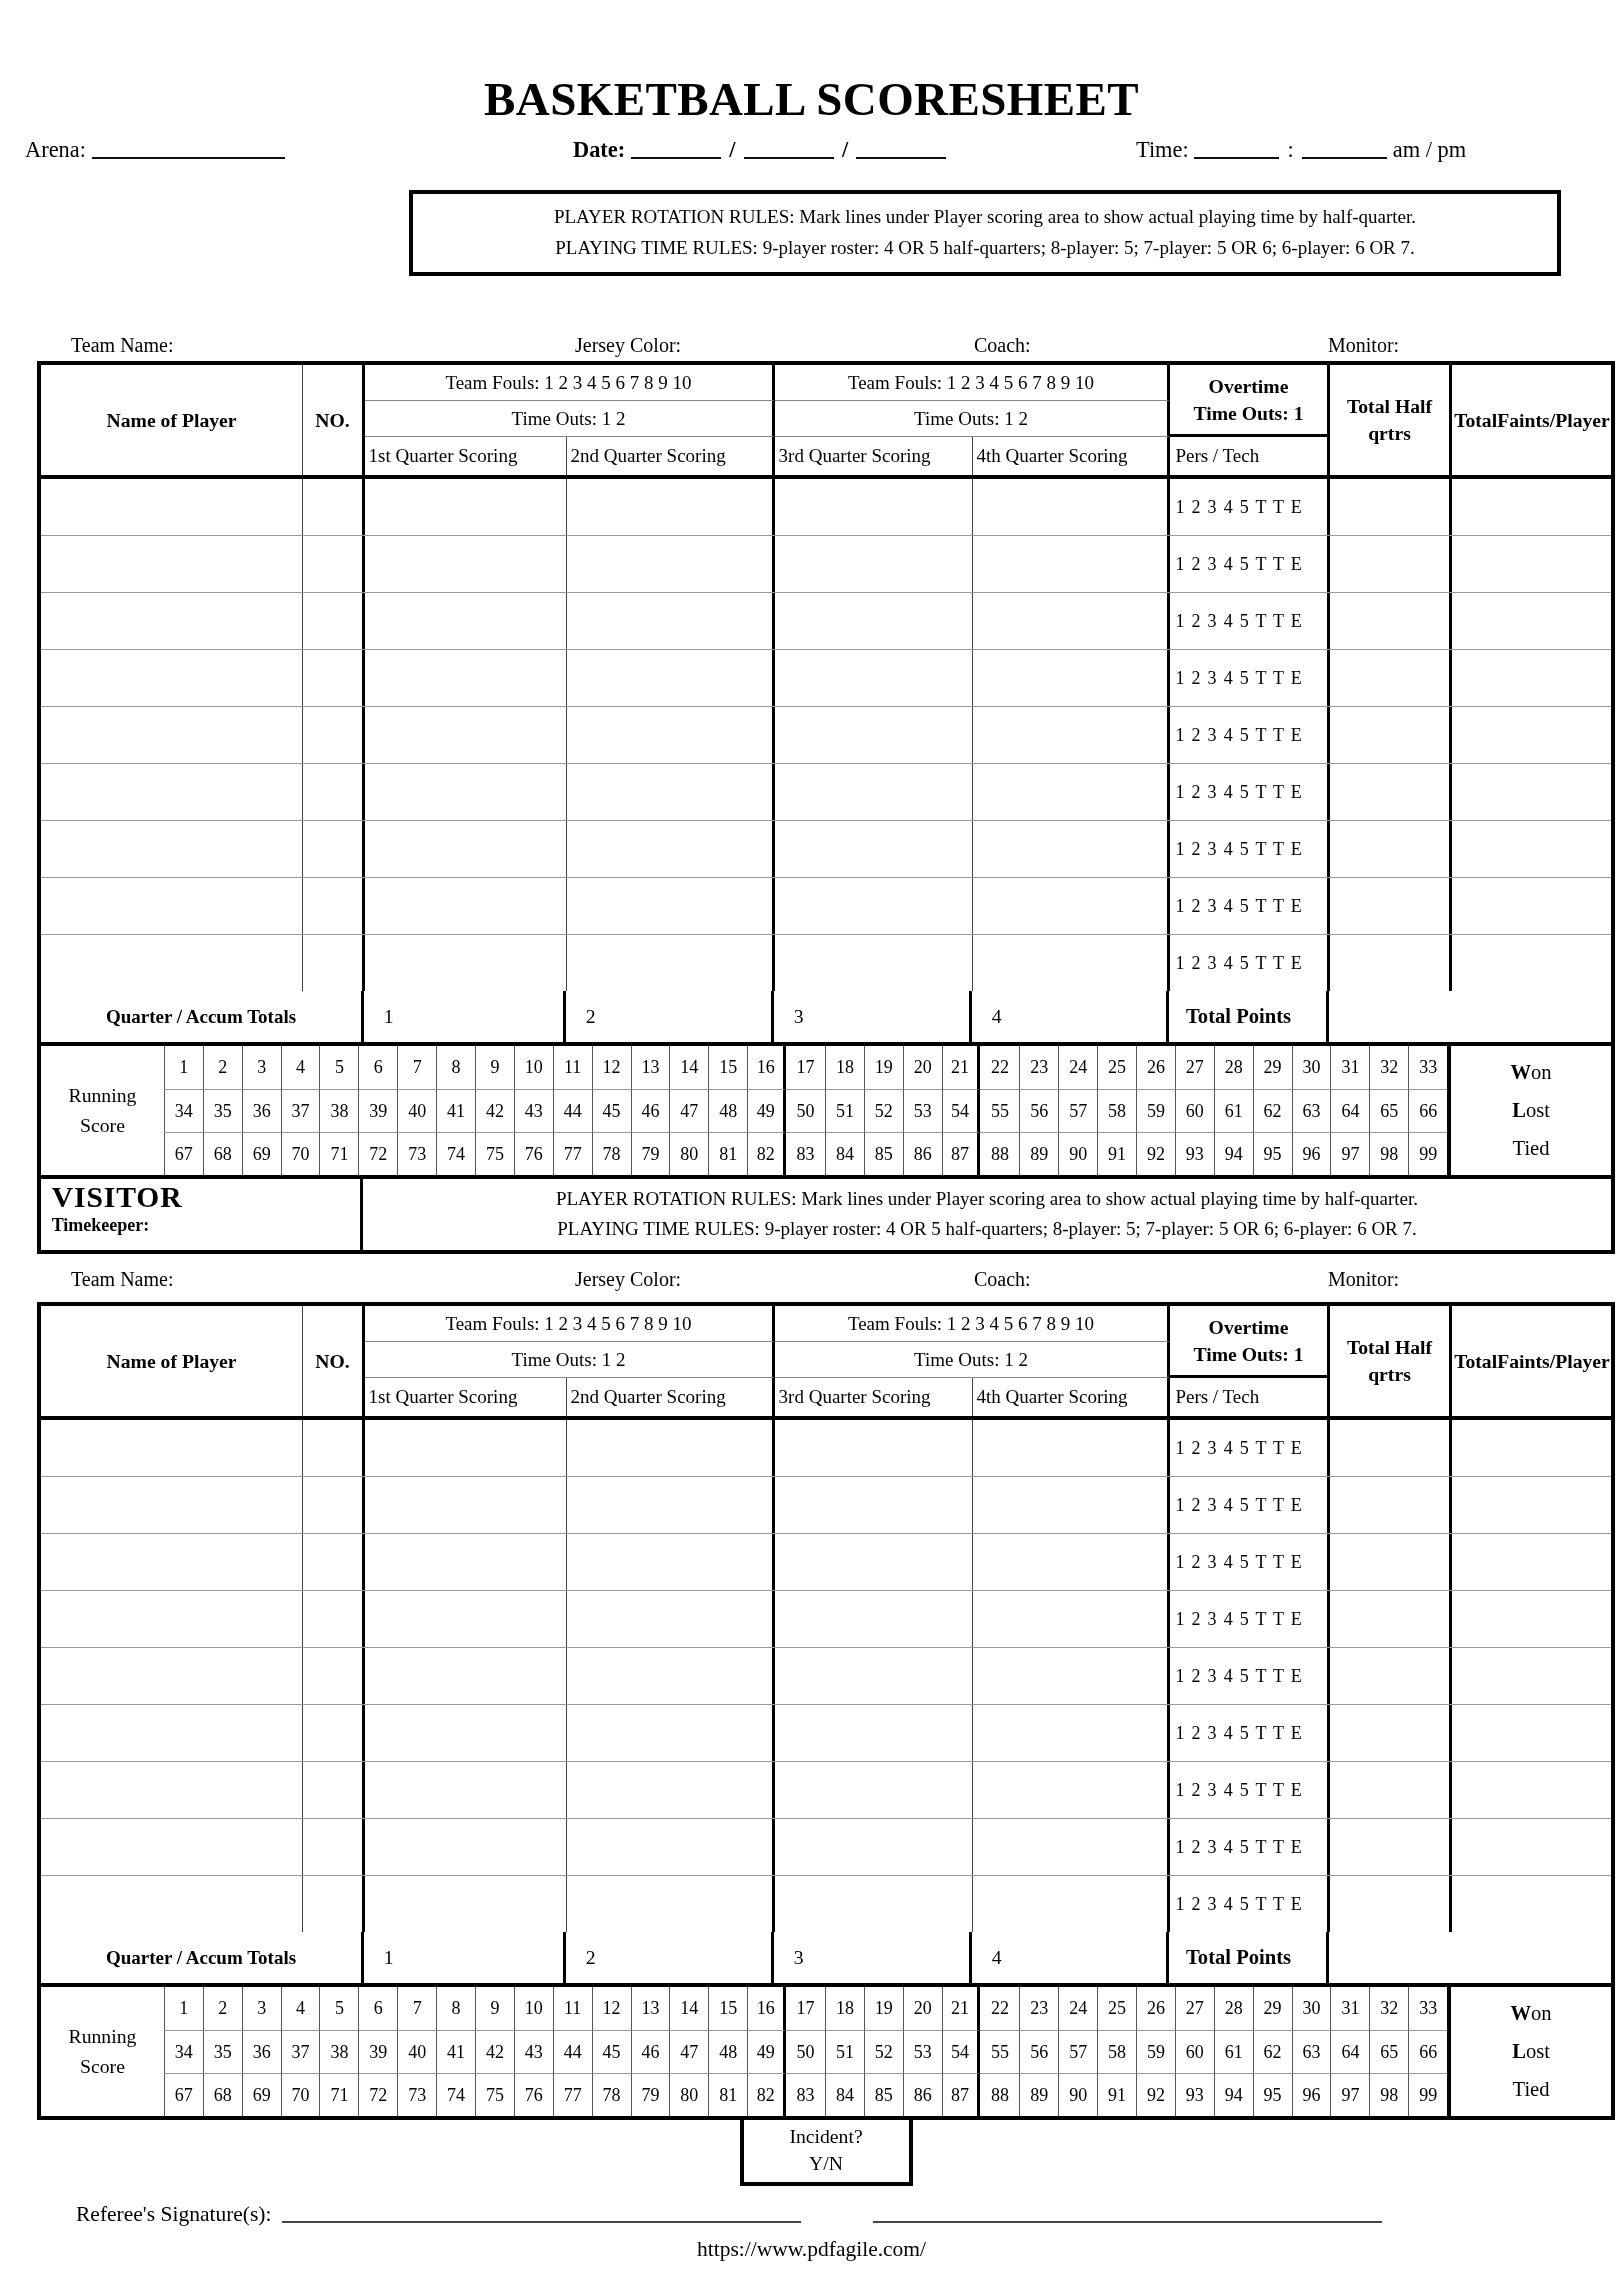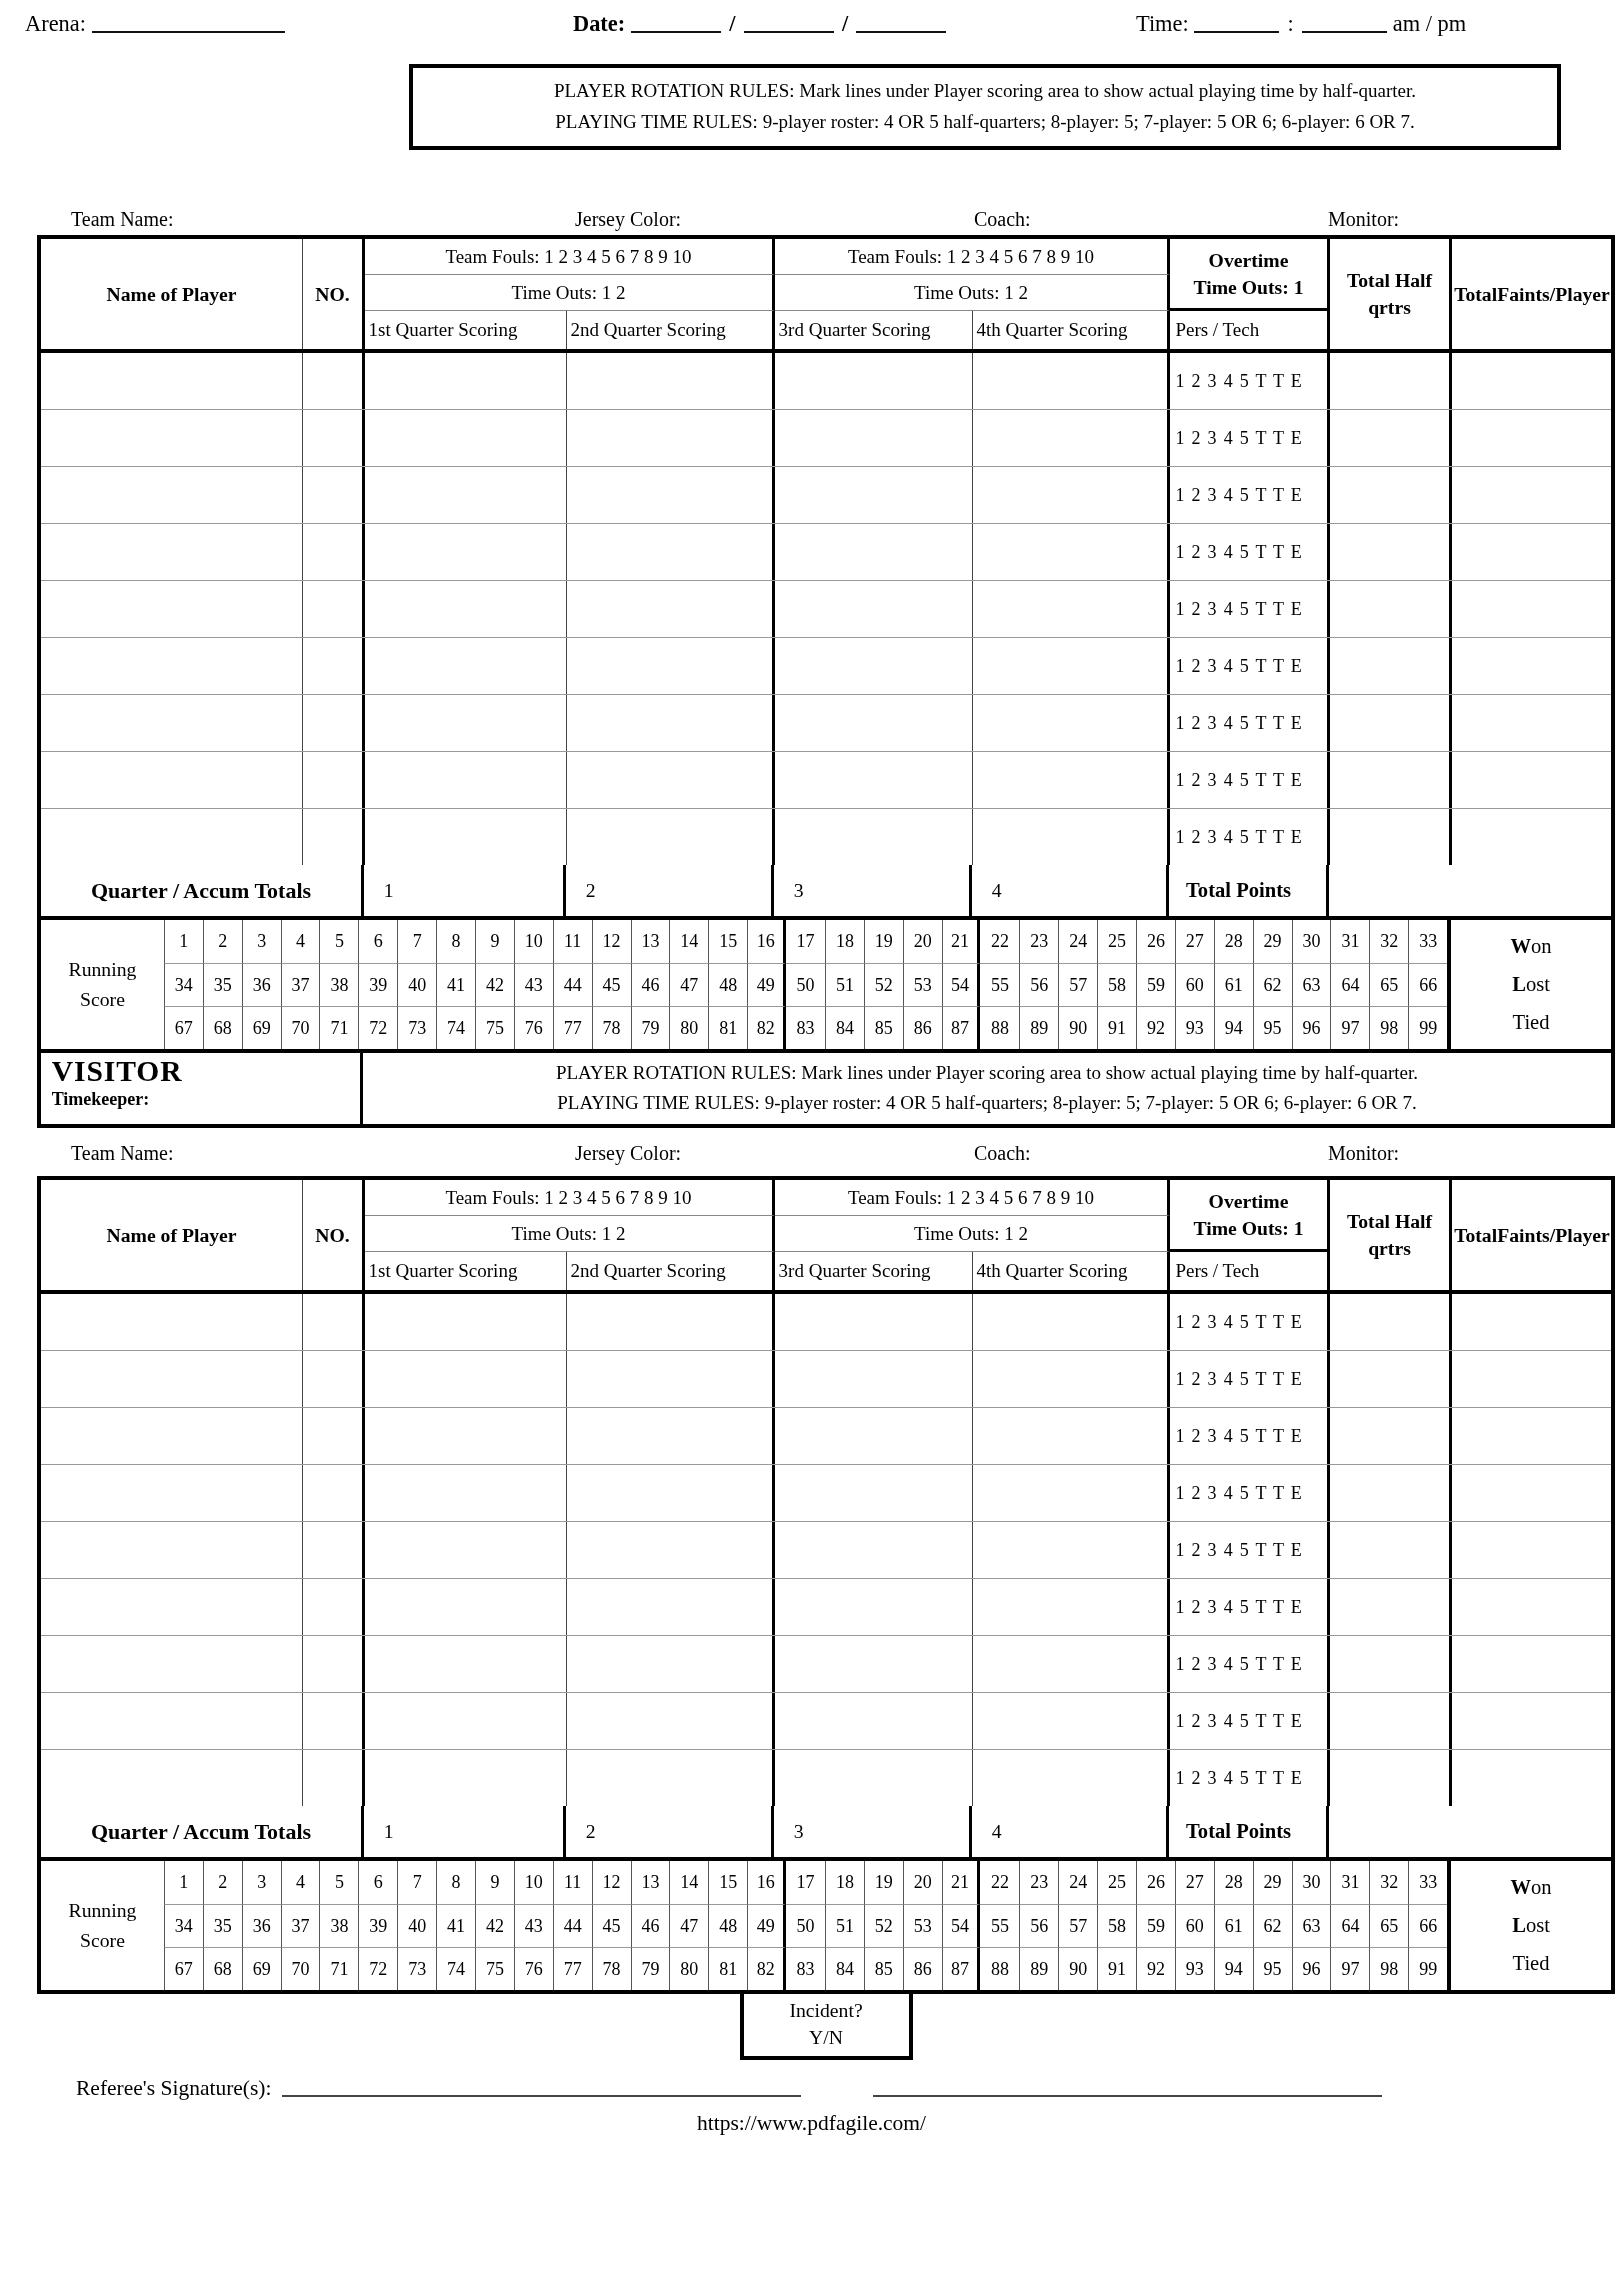--- a/index.html
+++ b/index.html
@@ -50,21 +50,21 @@
   .t-row:last-child{border-bottom:none;}
   .cell{box-sizing:border-box;display:flex;align-items:center;}
   .c-name{border-right:1.8px solid #444;} .c-no{border-right:3.6px solid #000;}
   .c-q1{border-right:1.8px solid #444;} .c-q2{border-right:3.6px solid #000;}
   .c-q3{border-right:1.8px solid #444;} .c-q4{border-right:3.6px solid #000;}
   .c-pers{border-right:3.6px solid #000;} .c-half{border-right:3.6px solid #000;}
   .fouls{font-size:18px;padding-left:5.4px;letter-spacing:1.3px;}
   
   .t-totals{display:grid;grid-template-columns:323px 202px 208px 198px 197px 160px 282px;height:51px;border-bottom:4.5px solid #000;}
   .tt{display:flex;align-items:center;box-sizing:border-box;border-right:3.6px solid #000;}
-  .tt-label{justify-content:center;font-weight:bold;font-size:22px;}
+  .tt-label{justify-content:center;font-weight:bold;font-size:19px;}
   .tt-qnum{padding-left:19.7px;font-size:19.7px;}
   .tt-tp{font-weight:bold;font-size:20.6px;padding-left:17px;text-align:right;}
   .tt-last{border-right:none;}
   
   .t-running{display:flex;}
   .rs-label{width:123px;box-sizing:border-box;display:flex;flex-direction:column;justify-content:center;align-items:center;
             font-size:19.7px;line-height:1.5;}
   .rs-grid{width:1284px;display:grid;grid-template-columns:repeat(33,1fr);grid-auto-rows:43px;box-sizing:border-box;}
   .rs-cell{display:flex;align-items:center;justify-content:center;font-size:18px;border-left:1.8px solid #555;box-sizing:border-box;}
   .rs-cell.bt{border-top:1.8px solid #999;}
@@ -87,20 +87,21 @@
   .sig-line{display:inline-block;border-bottom:2.2px solid #444;height:21.5px;vertical-align:-2.7px;}
   .sig1{width:519px;margin-left:10.7px;} .sig2{width:509px;margin-left:72px;}
   .footer{text-align:center;font-size:21.5px;margin-top:10.7px;}
   .footer a{color:#000;text-decoration:none;}
 </style>
 </head>
 <body>
 
 <div class="page">
 
+  <h1 class="title">BASKETBALL SCORESHEET</h1>
 
   <div class="info-row">
     <span class="info-arena">
       <span>Arena:</span>
       <span class="blank w215"></span>
     </span>
     <span class="info-date">
       <span>Date:</span>
       <span class="blank w100"></span>
       <span class="slash">/</span>

